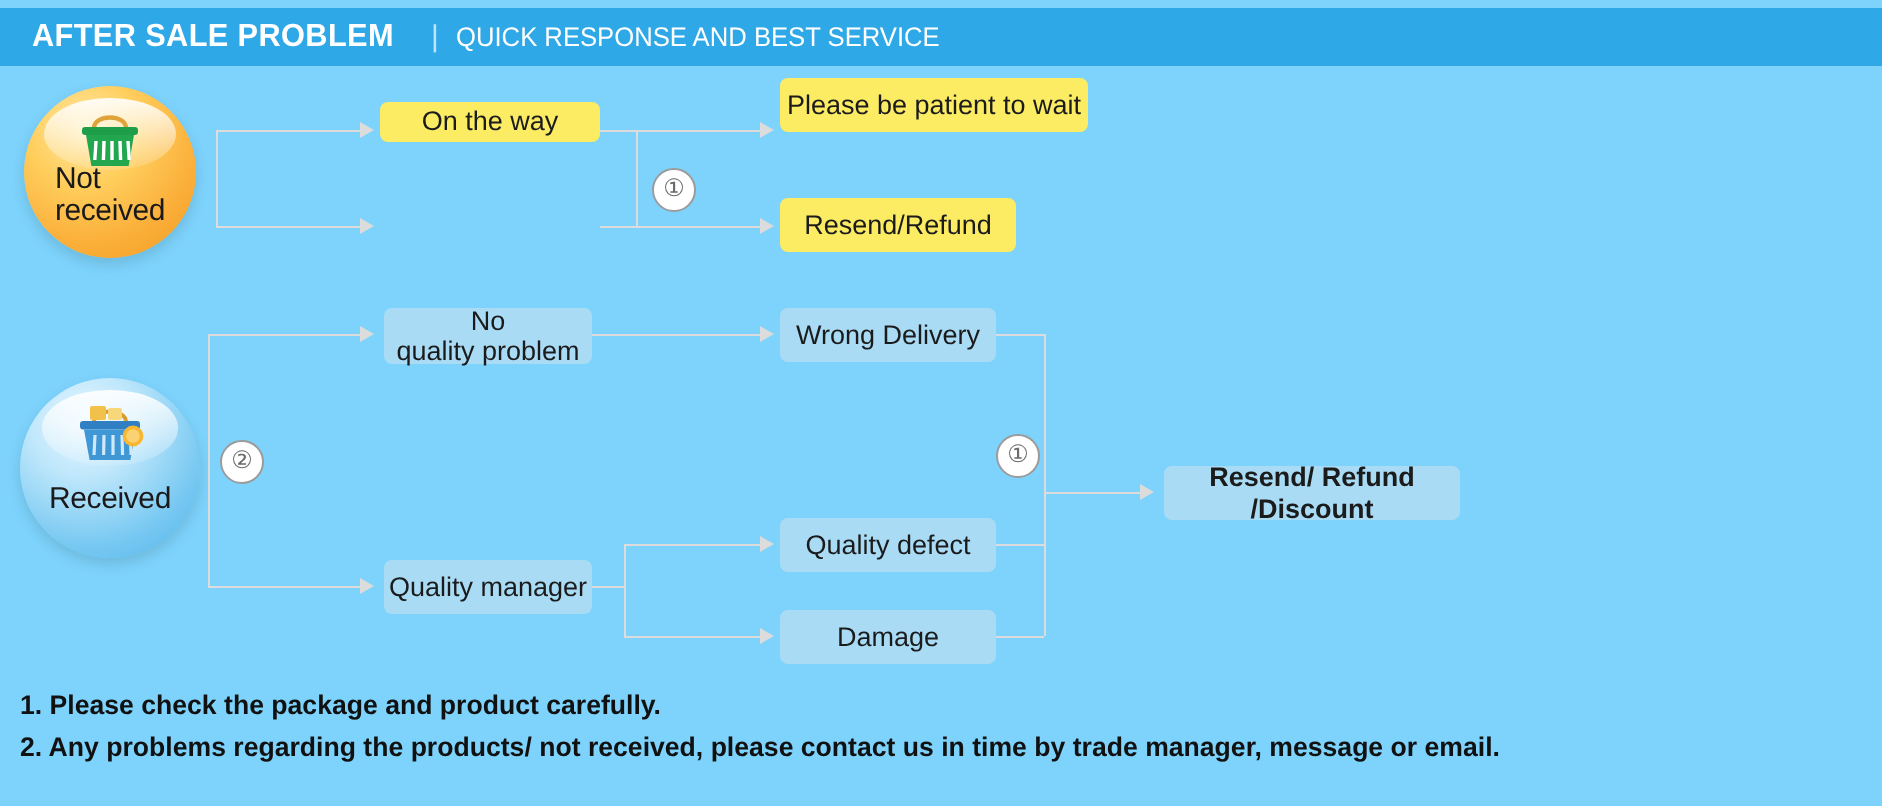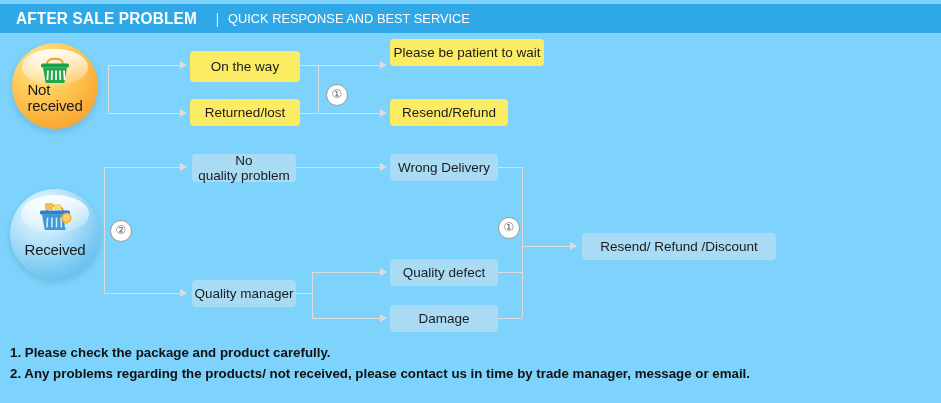--- a/index.html
+++ b/index.html
@@ -230,22 +230,21 @@
       <div>Received</div>
     </div>
   </div>
 
   <div class="ln v" style="left:108px; top:65px; height:48px;"></div>
   <div class="ln h" style="left:108px; top:65px; width:72px;"></div>
   <div class="ln h" style="left:108px; top:113px; width:72px;"></div>
   <div class="arrowhead" style="left:180px; top:61px;"></div>
   <div class="arrowhead" style="left:180px; top:109px;"></div>
 
-  <div class="fbox yellow" style="left:190px; top:51px; width:110px; height:31px;">On the way</div>
-  <div class="fbox yellow" style="left:190px; top:99px; width:110px; height:27px;">Returned/lost</div>
+  <div class="fbox yellow" style="left:190px; top:51px; width:110px; height:20px;">On the way</div>
 
   <div class="ln h" style="left:300px; top:65px; width:18px;"></div>
   <div class="ln h" style="left:300px; top:113px; width:18px;"></div>
   <div class="ln v" style="left:318px; top:65px; height:48px;"></div>
   <div class="ln h" style="left:318px; top:65px; width:62px;"></div>
   <div class="ln h" style="left:318px; top:113px; width:62px;"></div>
   <div class="arrowhead" style="left:380px; top:61px;"></div>
   <div class="arrowhead" style="left:380px; top:109px;"></div>
 
   <div class="numcircle" style="left:326px; top:84px;">①</div>
@@ -286,20 +285,20 @@
 
   <div class="ln h" style="left:498px; top:167px; width:24px;"></div>
   <div class="ln h" style="left:498px; top:272px; width:24px;"></div>
   <div class="ln h" style="left:498px; top:318px; width:24px;"></div>
   <div class="ln v" style="left:522px; top:167px; height:151px;"></div>
   <div class="ln h" style="left:522px; top:246px; width:48px;"></div>
   <div class="arrowhead" style="left:570px; top:242px;"></div>
 
   <div class="numcircle" style="left:498px; top:217px;">①</div>
 
-  <div class="fbox blue" style="left:582px; top:233px; width:194px; height:27px;">Resend/ Refund /Discount</div>
+  <div class="fbox blue" style="left:582px; top:233px; width:148px; height:27px;font-weight:bold;">Resend/ Refund /Discount</div>
 
   <div id="notes">
     <div class="note">1. Please check the package and product carefully.</div>
     <div class="note">2. Any problems regarding the products/ not received, please contact us in time by trade manager, message or email.</div>
   </div>
 
 </div>
 
 </body></html>

